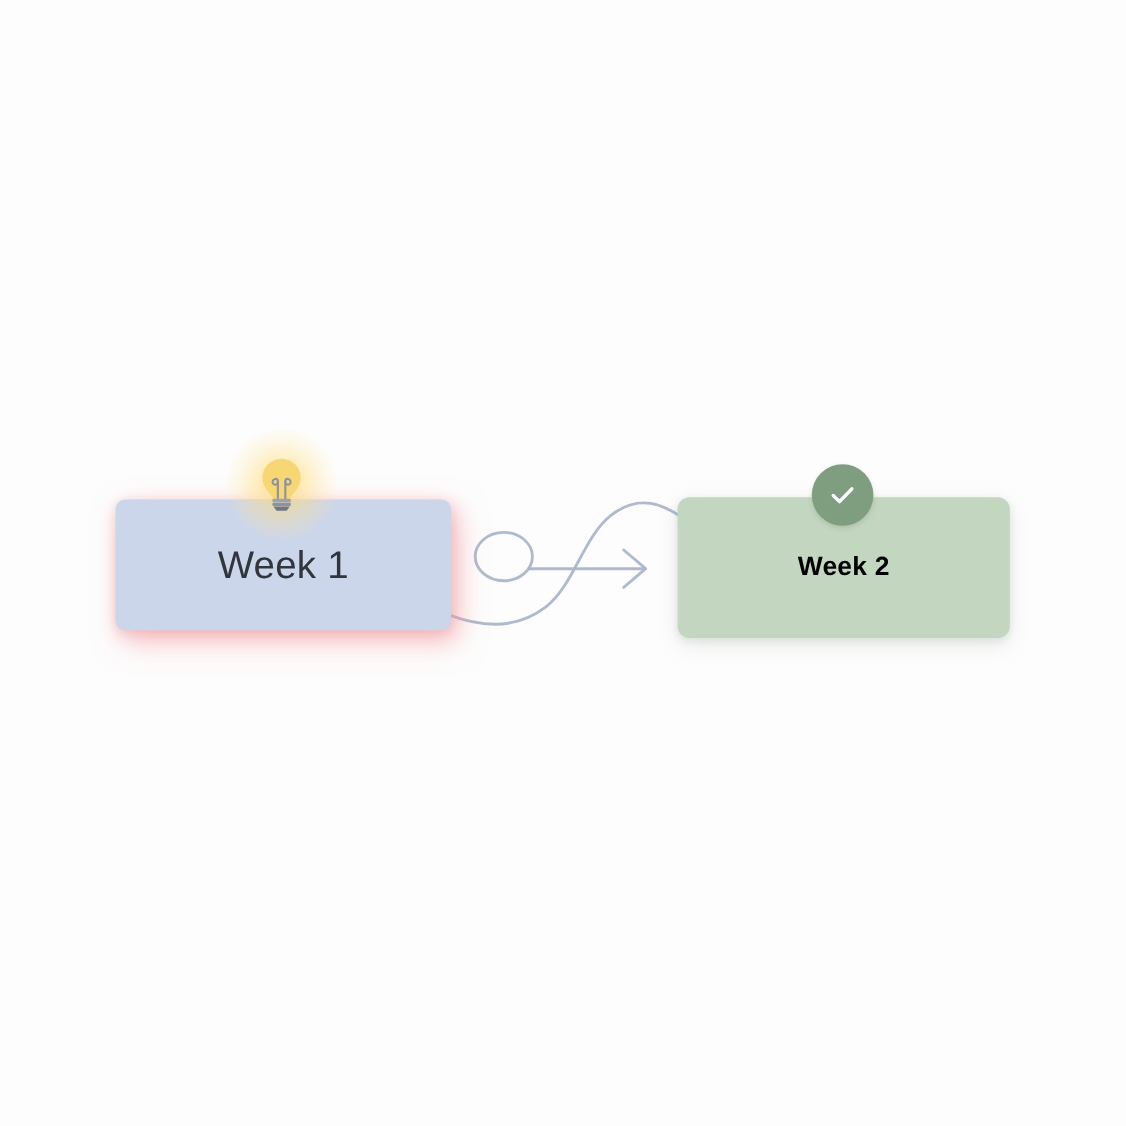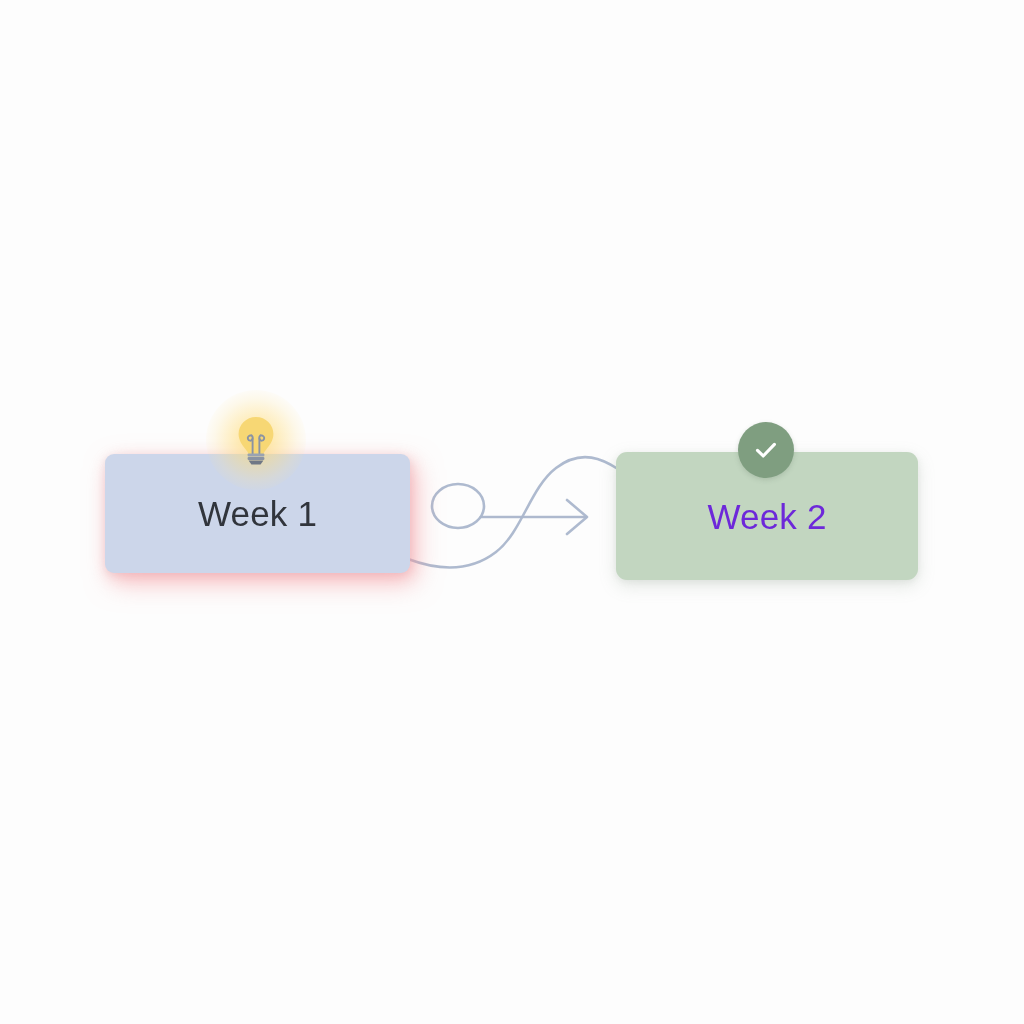--- a/index.html
+++ b/index.html
@@ -68,24 +68,24 @@
     border-radius: 11px;
     z-index: 3;
     box-shadow:
       0 6px 18px rgba(130, 150, 130, 0.20),
       0 2px 6px rgba(120, 140, 120, 0.12);
     display: flex;
     align-items: center;
     justify-content: center;
   }
   #card-week2 .card-label {
-    font-size: 35px;
-    color: #6d28d9;
+    font-size: 24px;
+    color: #000000;
     letter-spacing: 0.2px;
-    font-weight: 400;
+    font-weight: 700;
     line-height: 1;
     user-select: none;
   }
 
   
   #bulb-badge {
     position: absolute;
     left: 206px;
     top: 390px;
     width: 100px;

